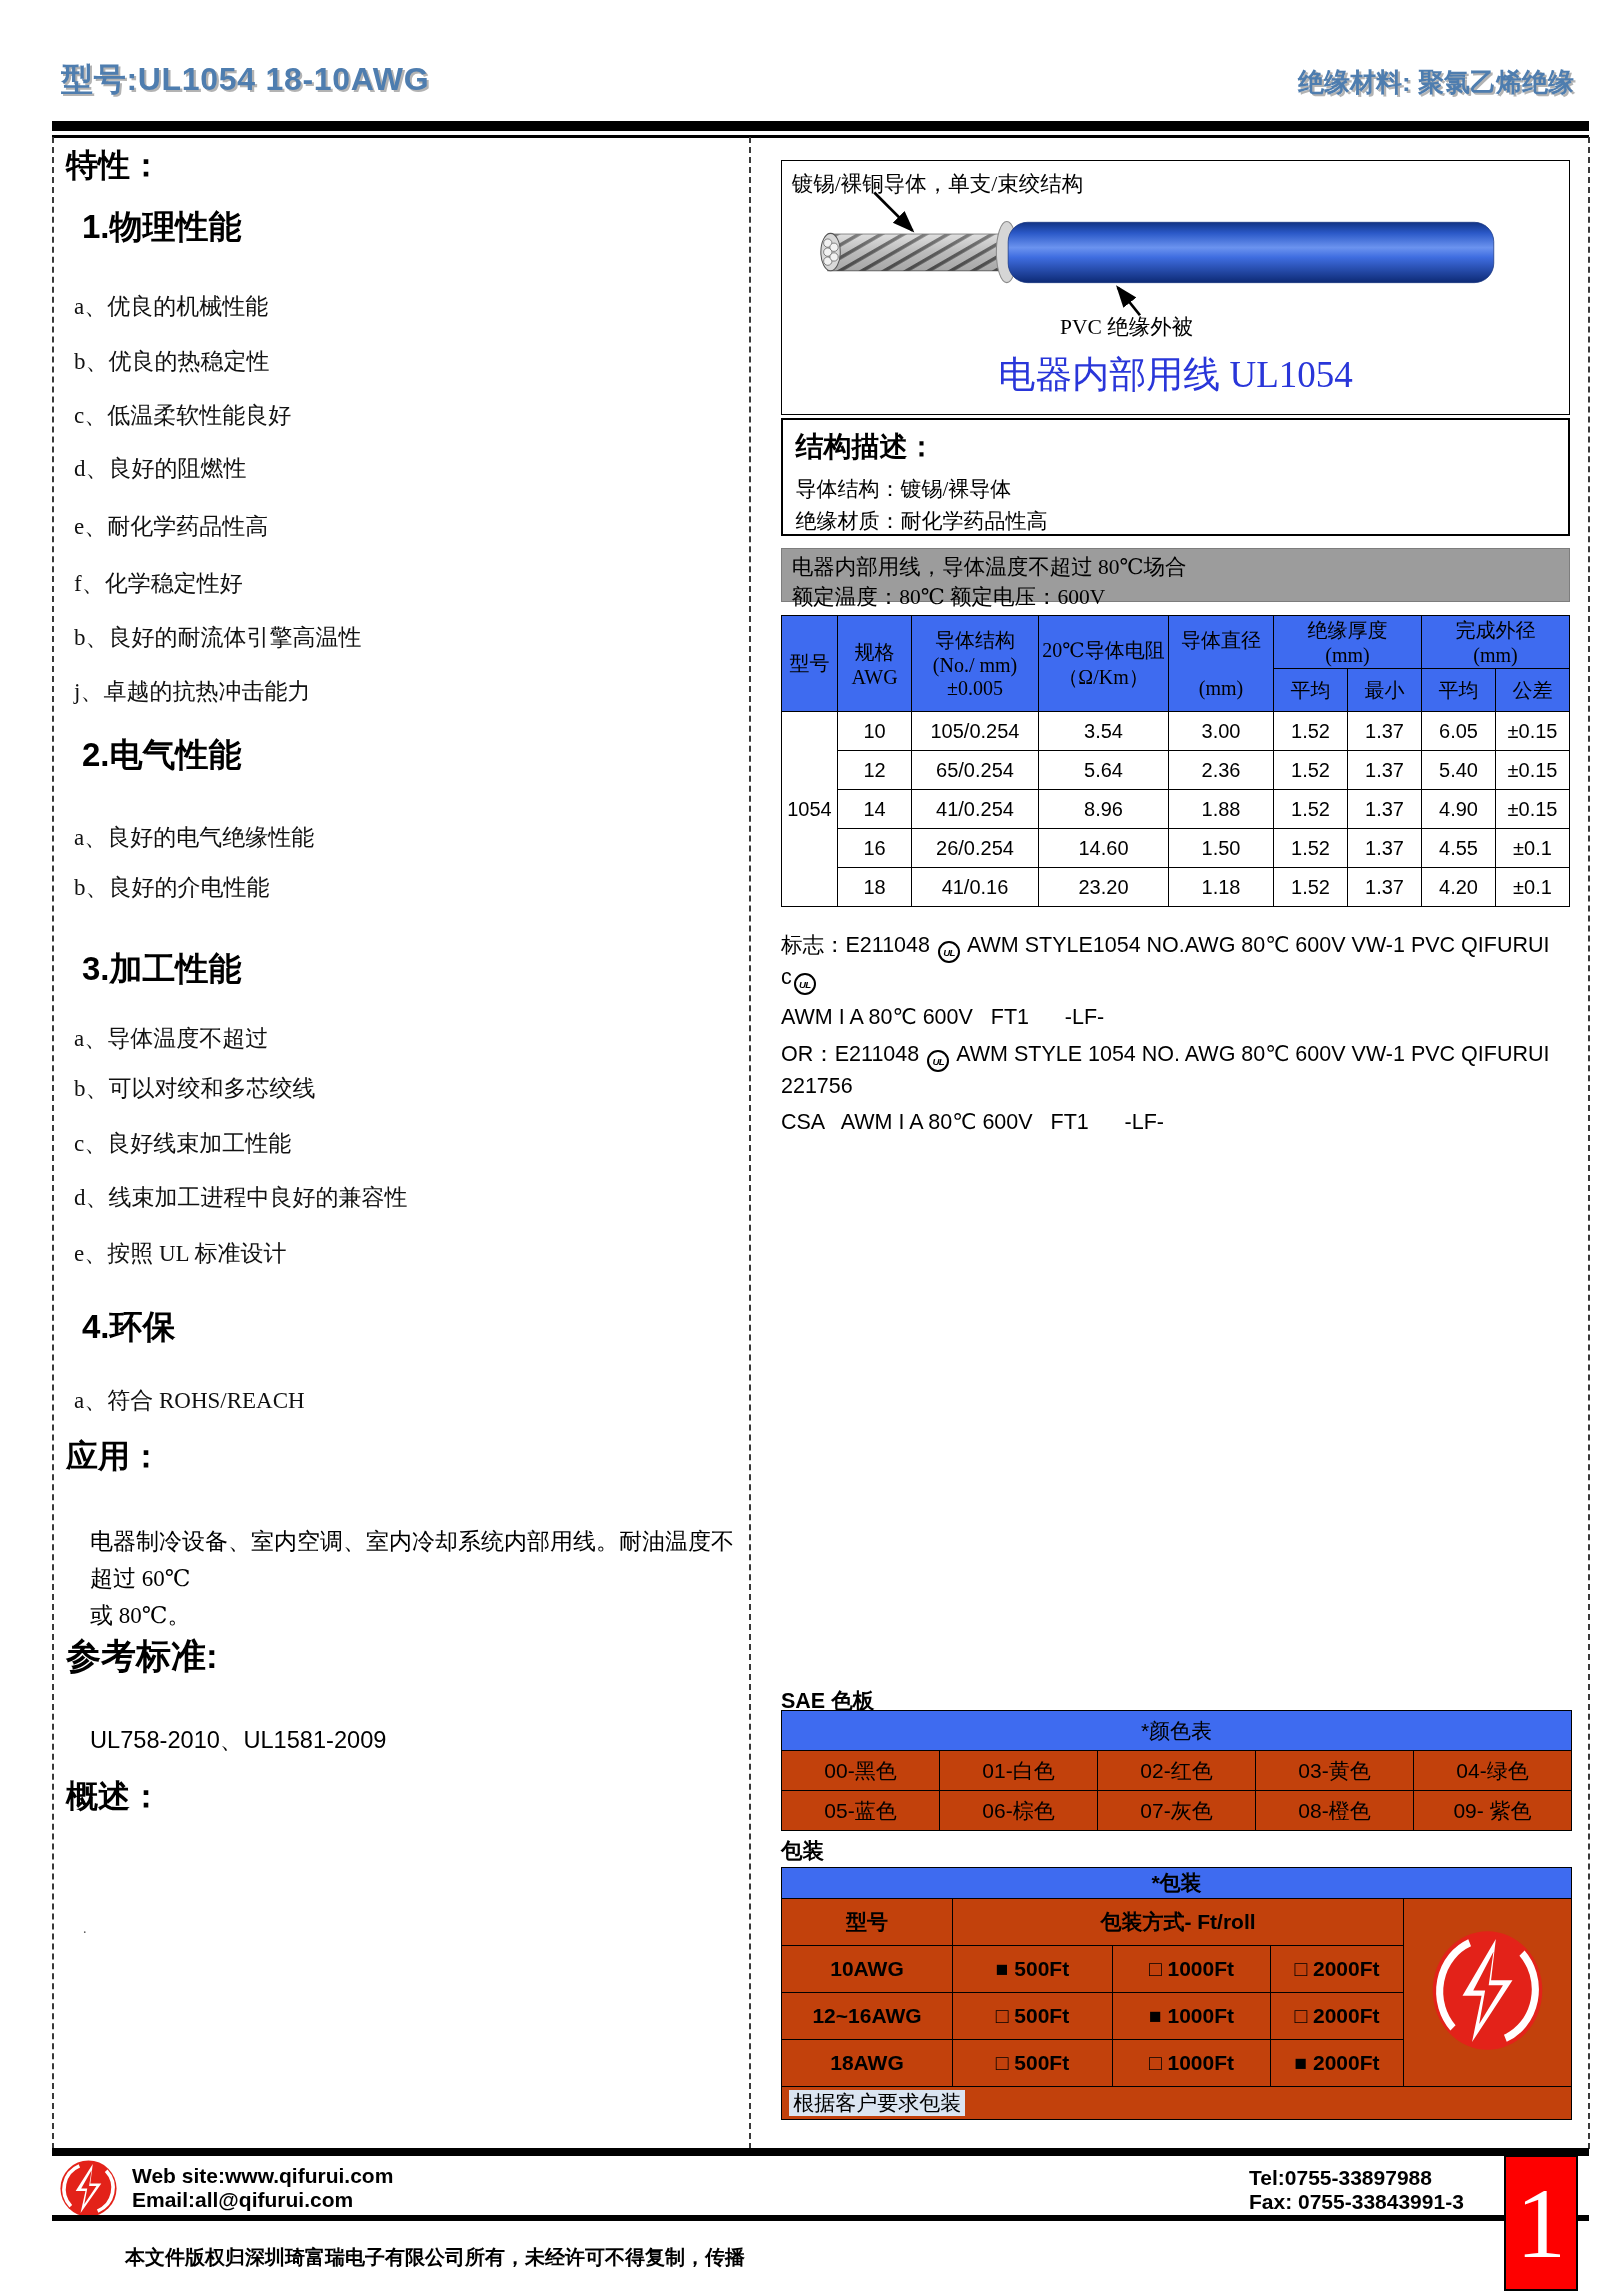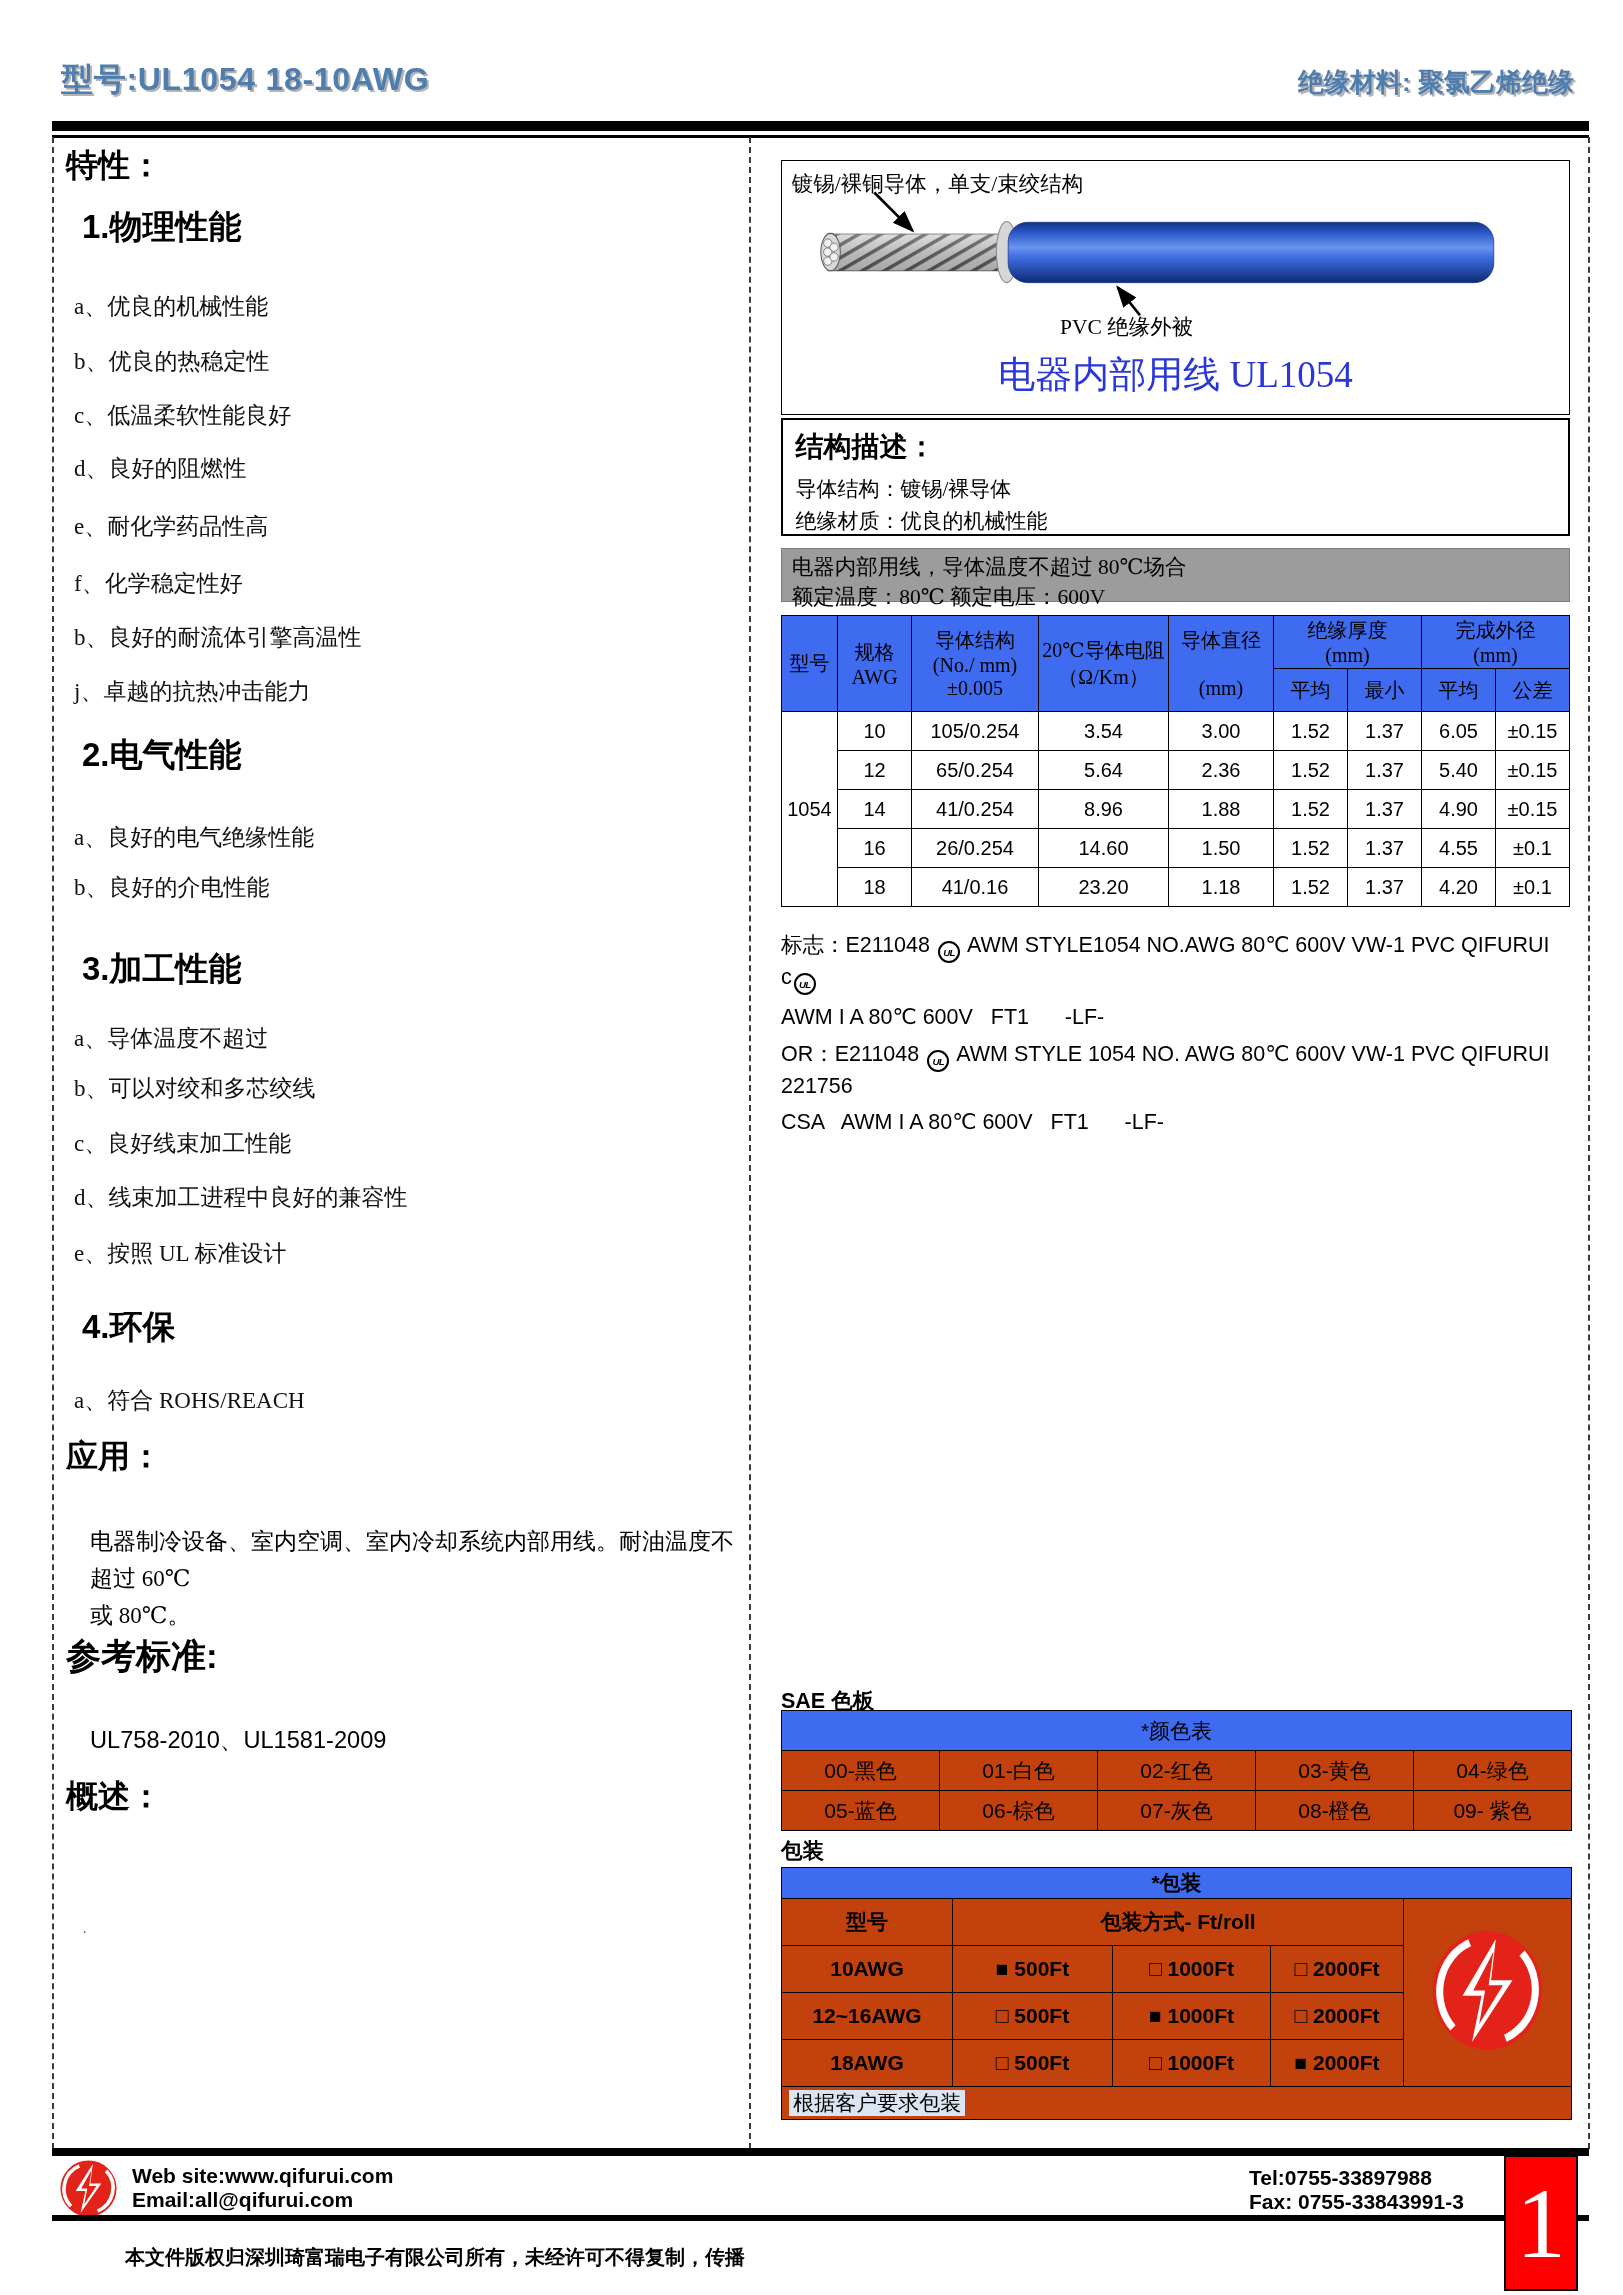--- a/index.html
+++ b/index.html
@@ -172,21 +172,21 @@
       <line x1="516" y1="222" x2="484" y2="182" stroke="#000" stroke-width="4" marker-end="url(#ah)"></line>
     </svg>
     <div class="abs diagram-label1">镀锡/裸铜导体，单支/束绞结构</div>
     <div class="abs diagram-label2">PVC  绝缘外被</div>
     <div class="abs diagram-caption">电器内部用线  UL1054</div>
   </div>
 
   <div class="abs structure-box">
     <div class="structure-title">结构描述：</div>
     <div class="structure-line">导体结构：镀锡/裸导体</div>
-    <div class="structure-line" style="margin-top:4.2px">绝缘材质：优良的机械性能</div>
+    <div class="structure-line" style="margin-top:4.2px">绝缘材质：耐化学药品性高</div>
   </div>
 
   <div class="abs gray-box">
     <div class="gray-line">电器内部用线，导体温度不超过  80℃场合</div>
     <div class="gray-line">额定温度：80℃  额定电压：600V</div>
   </div>
 
   <table class="abs spec-table">
     <colgroup>
       <col style="width:56px">

